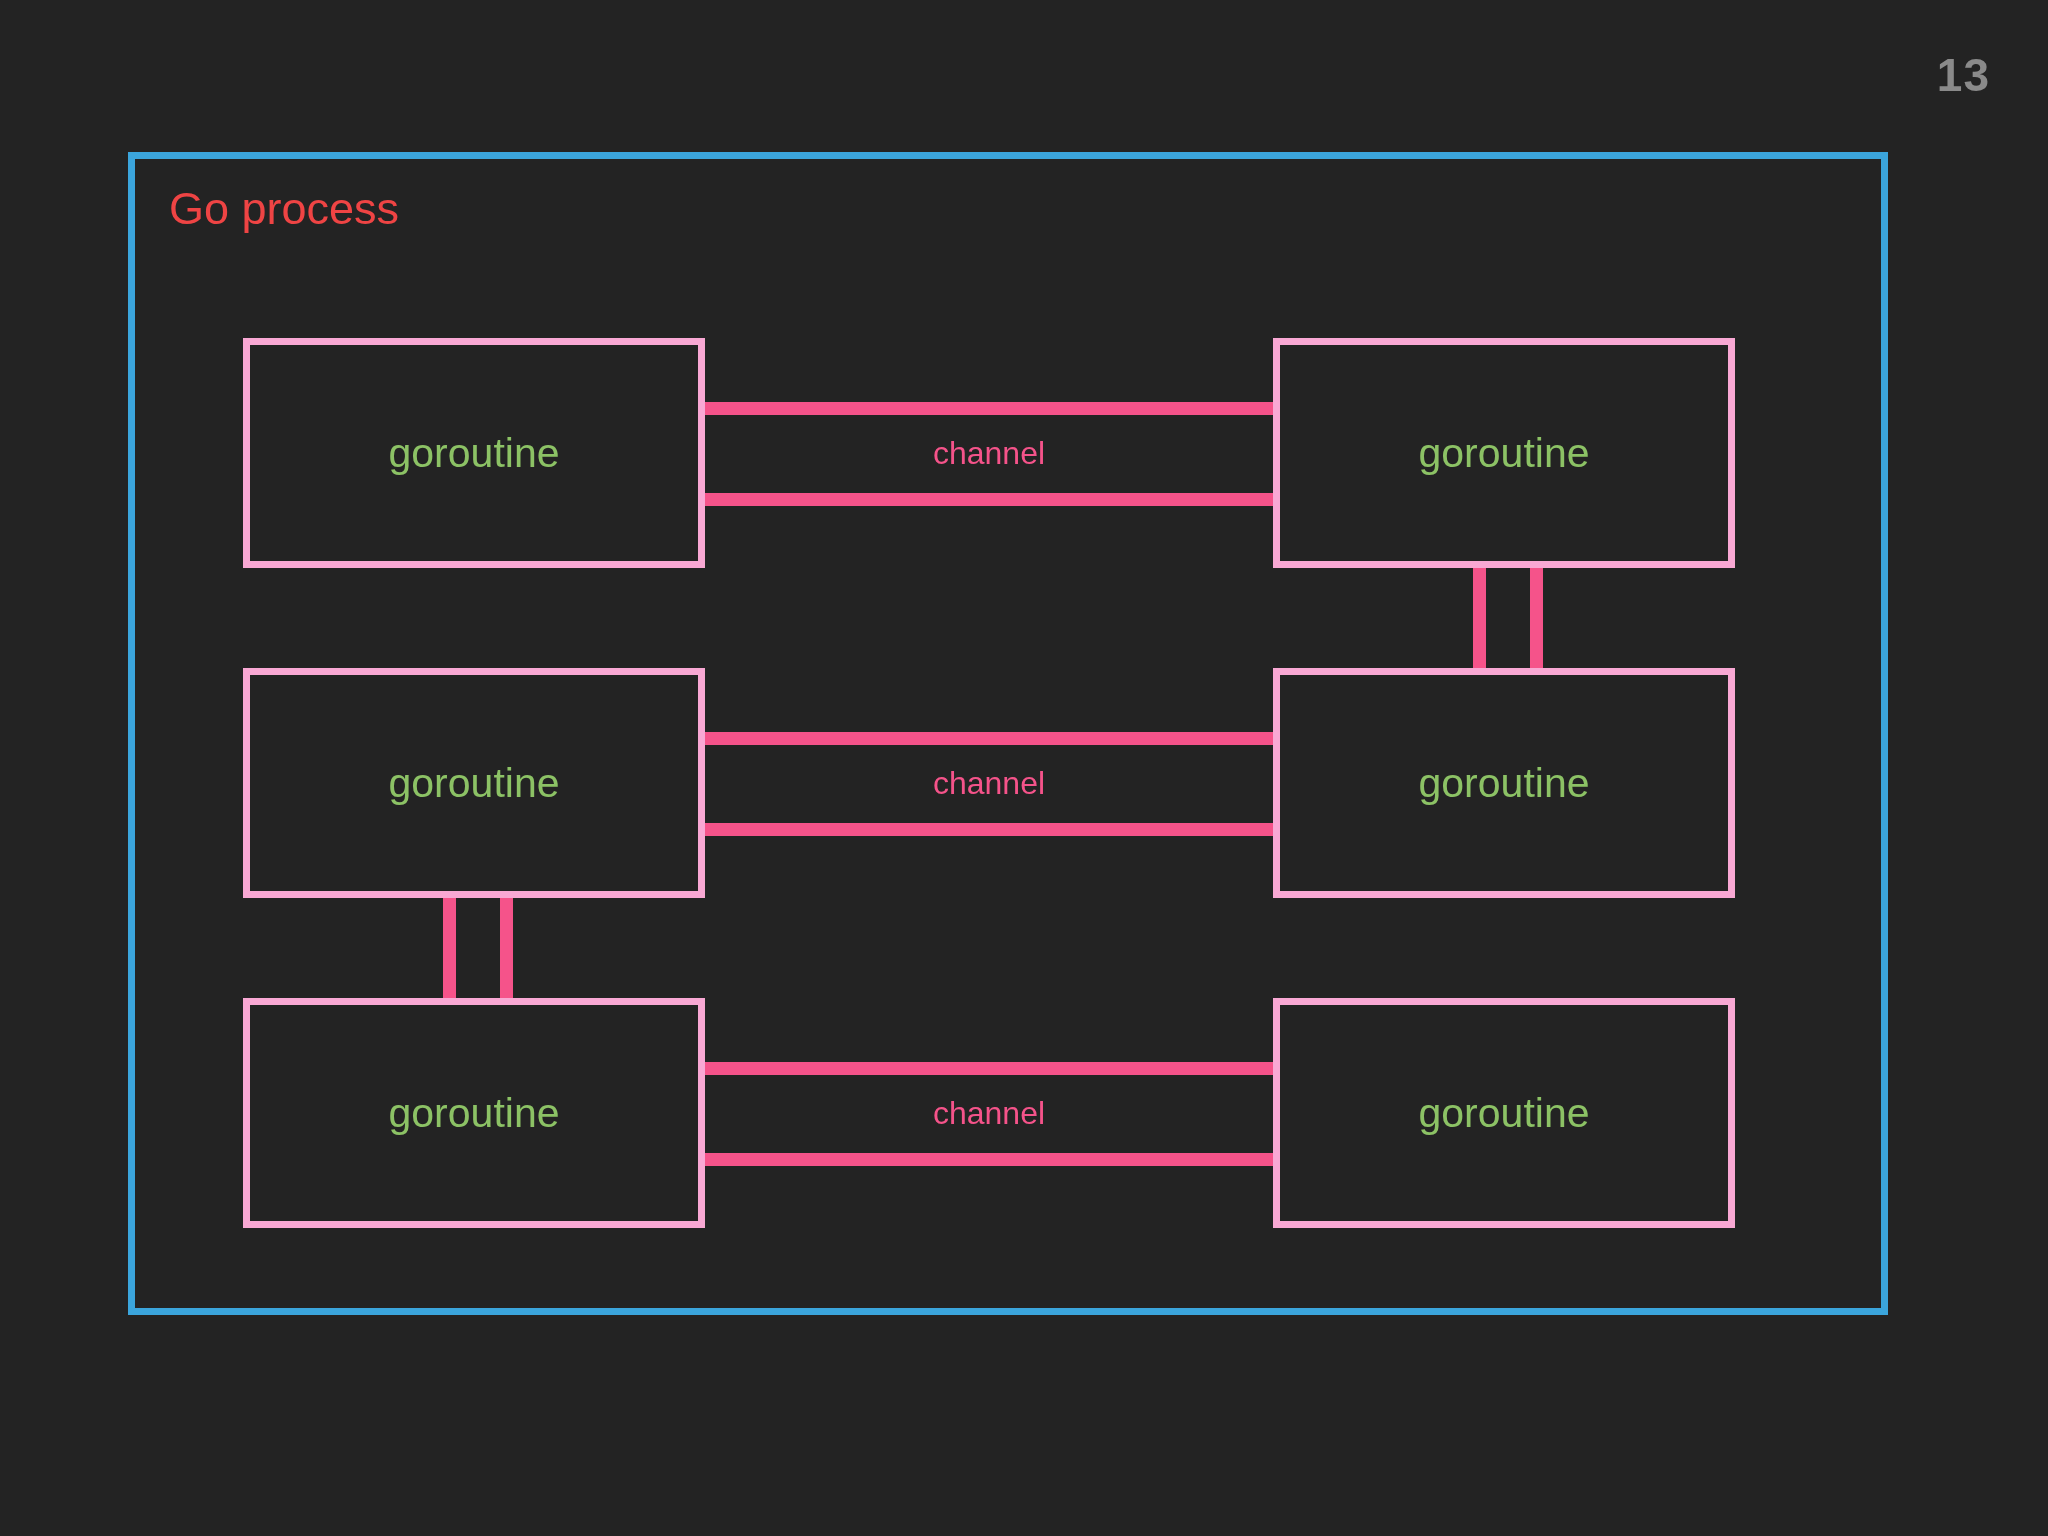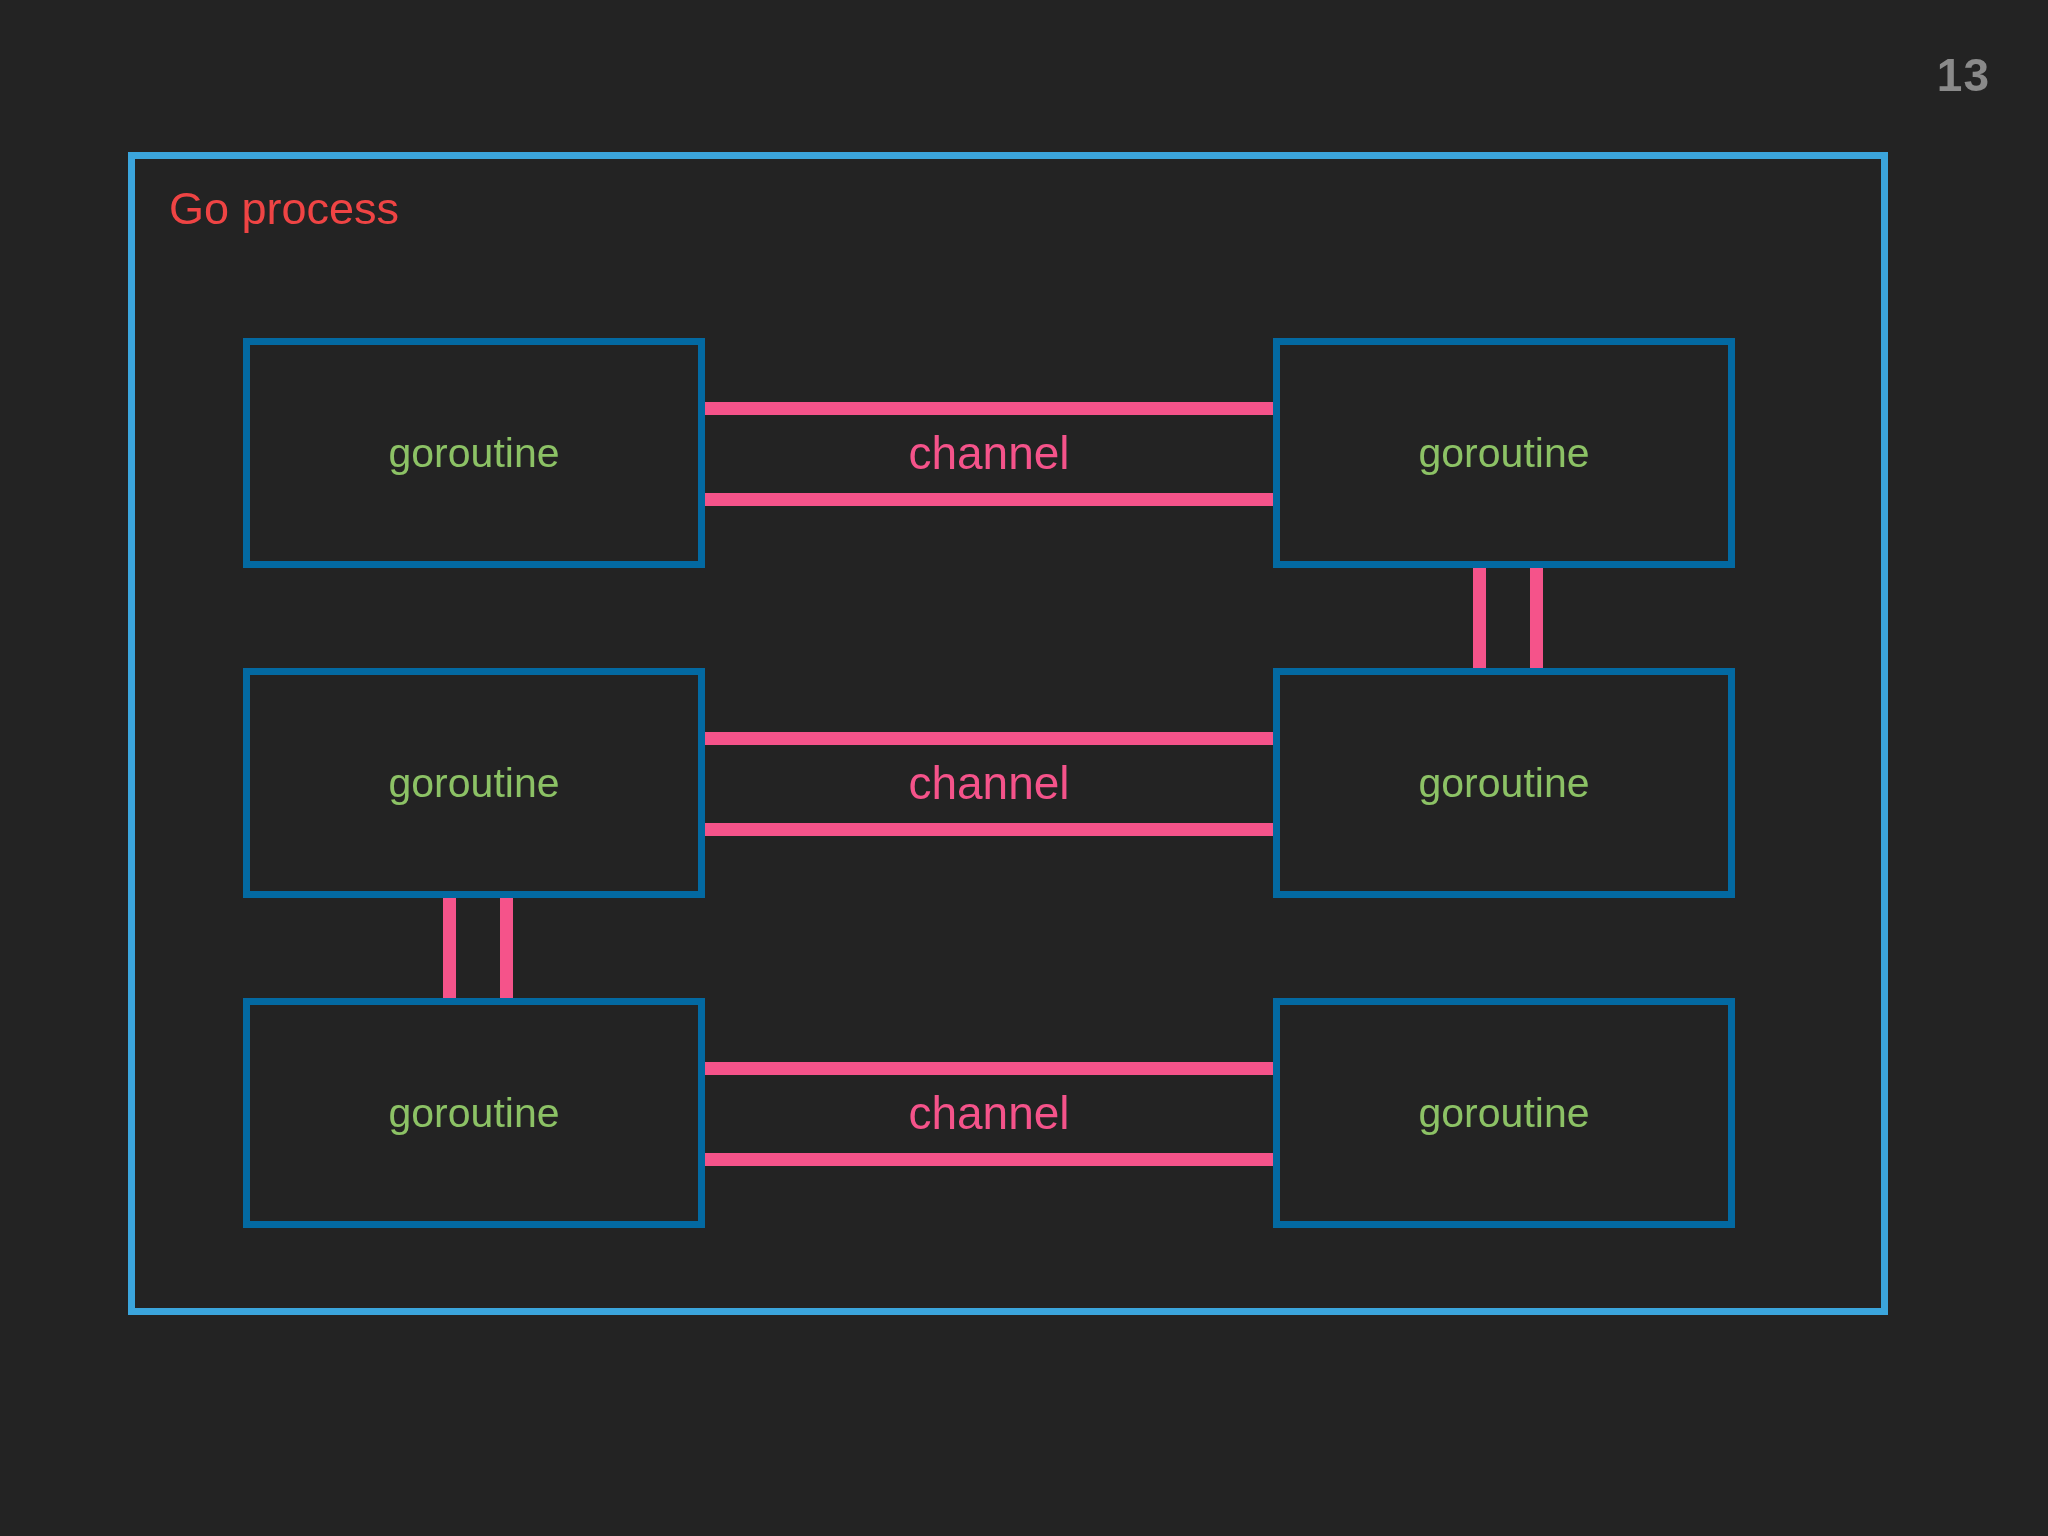--- a/index.html
+++ b/index.html
@@ -64,21 +64,21 @@
     width: 100%;
     height: 100%;
   }
 
   
   .goroutine-box {
     position: absolute;
     box-sizing: border-box;
     width: 462px;
     height: 230px;
-    border: 7px solid #0369a1;
+    border: 7px solid #f9a8d4;
     background: #232323;
     display: flex;
     align-items: center;
     justify-content: center;
     z-index: 3;
   }
   .goroutine-label {
     font-size: 41px;
     color: #8CC265;
     line-height: 1;
@@ -112,21 +112,21 @@
 
   .channel-label {
     position: absolute;
     left: 0;
     top: 0;
     width: 100%;
     height: 100%;
     display: flex;
     align-items: center;
     justify-content: center;
-    font-size: 46px;
+    font-size: 32px;
     color: #F5538A;
     line-height: 1;
     pointer-events: none;
   }
 
   
   .vconnector {
     position: absolute;
     width: 150px;
     height: 100px;

